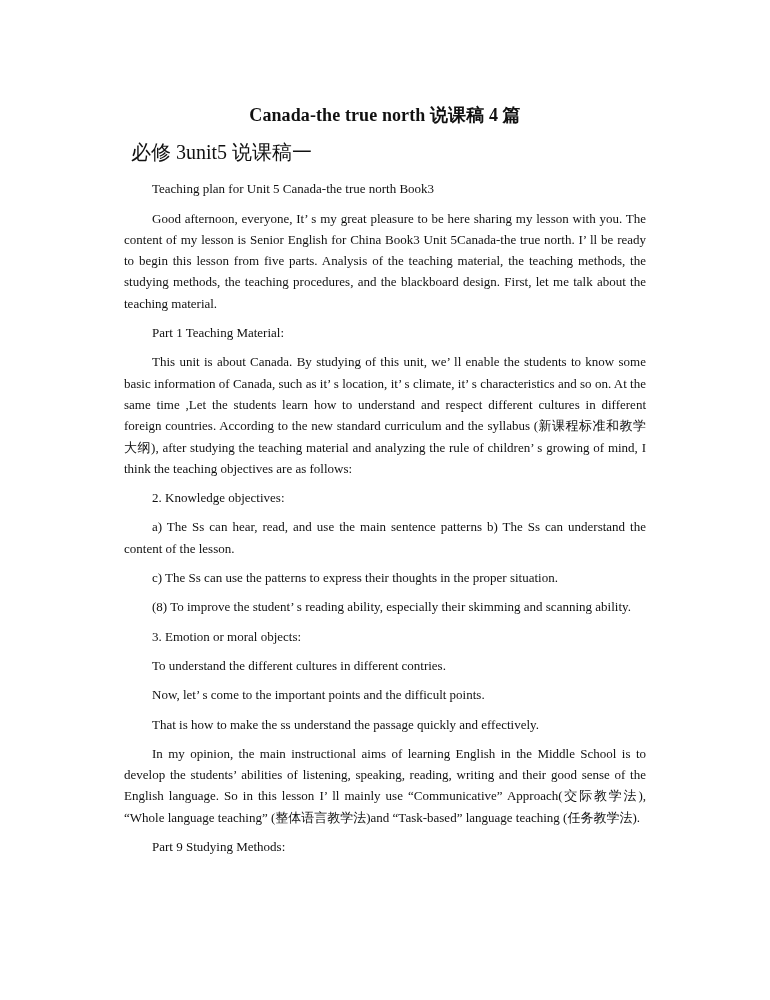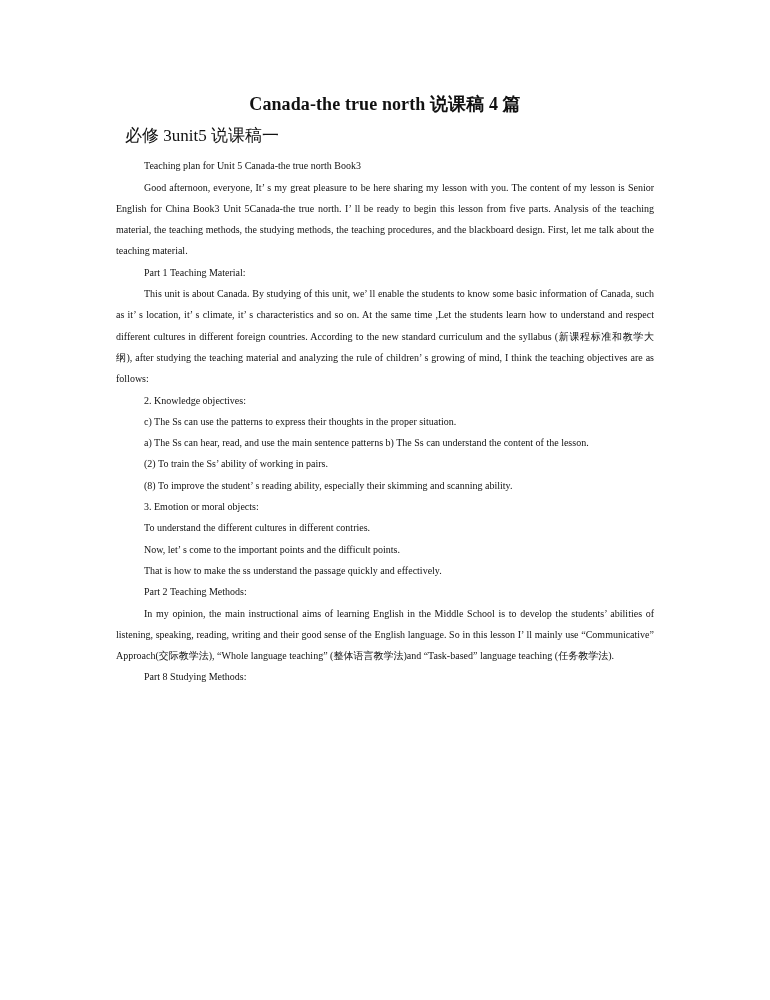--- a/index.html
+++ b/index.html
@@ -19,51 +19,49 @@
       position: absolute;
       left: 116px;
       top: 92px;
       width: 538px;
     }
     .doc-title {
       text-align: center;
       font-weight: bold;
       font-size: 18px;
       line-height: 24px;
-      margin: 0 0 4px 0;
+      margin: 11px 0 4px 0;
       letter-spacing: 0.1px;
     }
     .subtitle {
-      font-size: 17px;
+      font-size: 20px;
       line-height: 21.3px;
-      margin: 9px;
+      margin: 15px;
     }
     .para {
-      font-size: 10px;
+      font-size: 13px;
       line-height: 21.3px;
-      margin: 0;
+      margin: 8px;
       text-align: justify;
       text-indent: 28px;
     }
   </style>
 </head>
 <body>
 
 <div class="page">
   <h1 class="doc-title">Canada-the true north 说课稿 4 篇</h1>
   <p class="subtitle">必修 3unit5 说课稿一</p>
   <p class="para">Teaching plan for Unit 5 Canada-the true north Book3</p>
   <p class="para">Good afternoon, everyone, It’ s my great pleasure to be here sharing my lesson with you. The content of my lesson is Senior English for China Book3 Unit 5Canada-the true north. I’ ll be ready to begin this lesson from five parts. Analysis of the teaching material, the teaching methods, the studying methods, the teaching procedures, and the blackboard design. First, let me talk about the teaching material.</p>
   <p class="para">Part 1 Teaching Material:</p>
   <p class="para">This unit is about Canada. By studying of this unit, we’ ll enable the students to know some basic information of Canada, such as it’ s location, it’ s climate, it’ s characteristics and so on. At the same time ,Let the students learn how to understand and respect different cultures in different foreign countries. According to the new standard curriculum and the syllabus (新课程标准和教学大纲), after studying the teaching material and analyzing the rule of children’ s growing of mind, I think the teaching objectives are as follows:</p>
   <p class="para">2. Knowledge objectives:</p>
+  <p class="para">a) The Ss can hear, read, and use the main sentence patterns b) The Ss can understand the content of the lesson.</p>
   <p class="para">c) The Ss can use the patterns to express their thoughts in the proper situation.</p>
-  <p class="para">a) The Ss can hear, read, and use the main sentence patterns b) The Ss can understand the content of the lesson.</p>
-  <p class="para">(2) To train the Ss’   ability of working in pairs.</p>
   <p class="para">(8) To improve the student’ s reading ability, especially their skimming and scanning ability.</p>
   <p class="para">3. Emotion or moral objects:</p>
   <p class="para">To understand the different cultures in different contries.</p>
   <p class="para">Now, let’ s come to the important points and the difficult points.</p>
   <p class="para">That is how to make the ss understand the passage quickly and effectively.</p>
-  <p class="para">Part 2 Teaching Methods:</p>
   <p class="para">In my opinion, the main instructional aims of learning English in the Middle School is to develop the students’   abilities of listening, speaking, reading, writing and their good sense of the English language. So in this lesson I’ ll mainly use “Communicative” Approach(交际教学法), “Whole language teaching” (整体语言教学法)and “Task-based” language teaching (任务教学法).</p>
-  <p class="para">Part 8 Studying Methods:</p>
+  <p class="para">Part 9 Studying Methods:</p>
 </div>
 
 </body></html>

